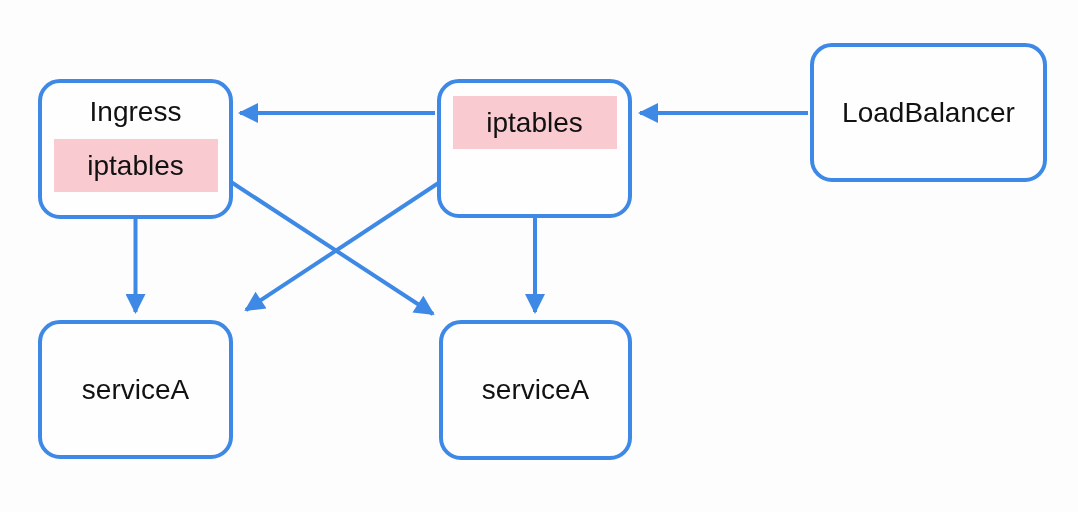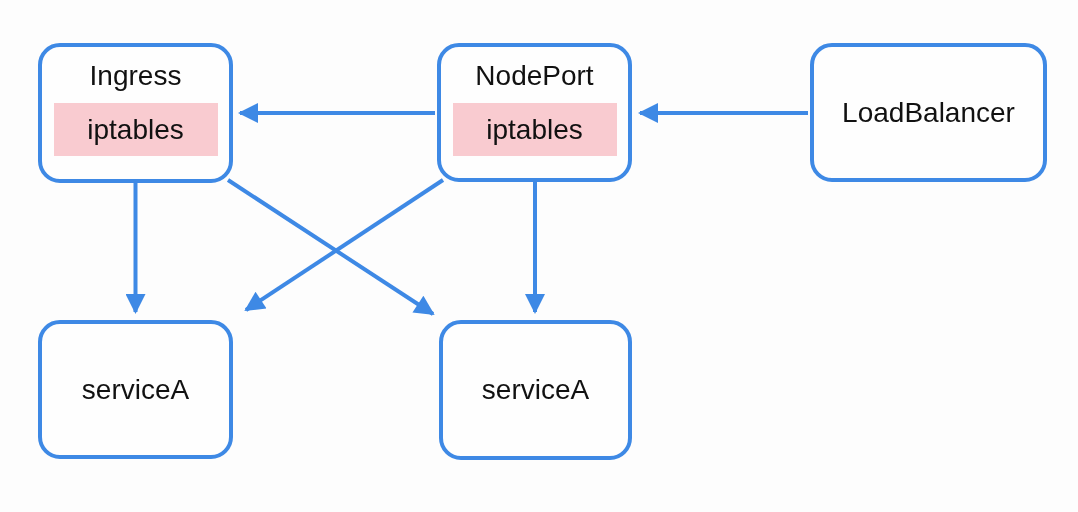--- a/index.html
+++ b/index.html
@@ -37,20 +37,21 @@
     font-size: 28px;
     display: flex;
     flex-direction: column;
     align-items: center;
     justify-content: center;
   }
   .node.with-badge {
     justify-content: flex-start;
     padding-top: 13px;
     gap: 11px;
+    margin-top: 36px;
   }
   .node-label { line-height: 32px; white-space: nowrap; }
   .badge {
     width: 164px; height: 53px;
     background: var(--badge-bg);
     display: flex; align-items: center; justify-content: center;
     white-space: nowrap;
   }
   
   #node-ingress      { left: 38px;  top: 43px;  width: 195px; height: 140px; }
@@ -79,21 +80,20 @@
         <line x1="443" y1="180" x2="246" y2="310" marker-end="url(#arrow)"></line>
       </g>
   </svg>
 
   <div class="node with-badge" id="node-ingress">
     <div class="node-label">Ingress</div>
     <div class="badge">iptables</div>
   </div>
 
   <div class="node with-badge" id="node-nodeport">
-    <div class="node-label">NodePort</div>
     <div class="badge">iptables</div>
   </div>
 
   <div class="node" id="node-servicea">
     <div class="node-label">serviceA</div>
   </div>
 
   <div class="node" id="node-loadbalancer">
     <div class="node-label">LoadBalancer</div>
   </div>

